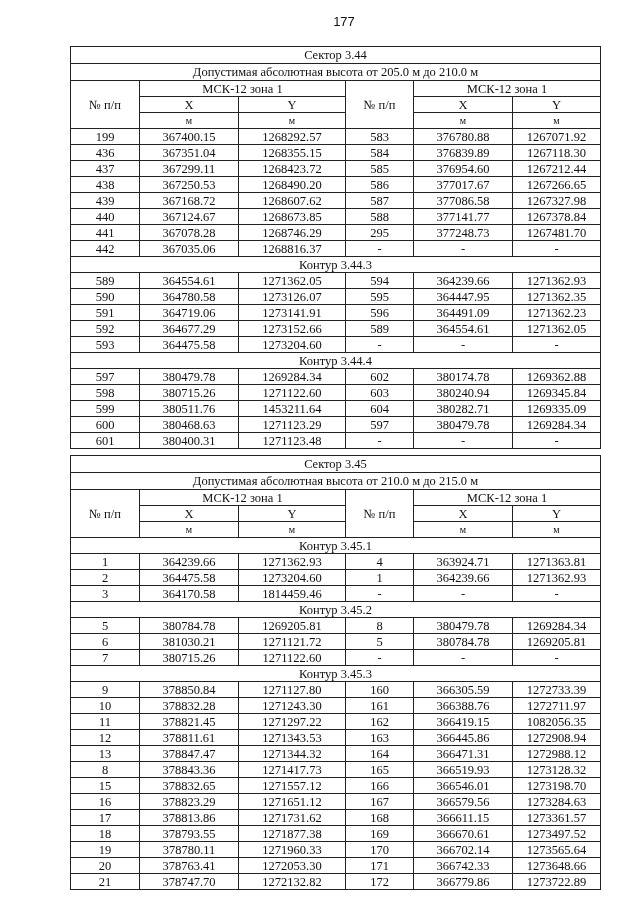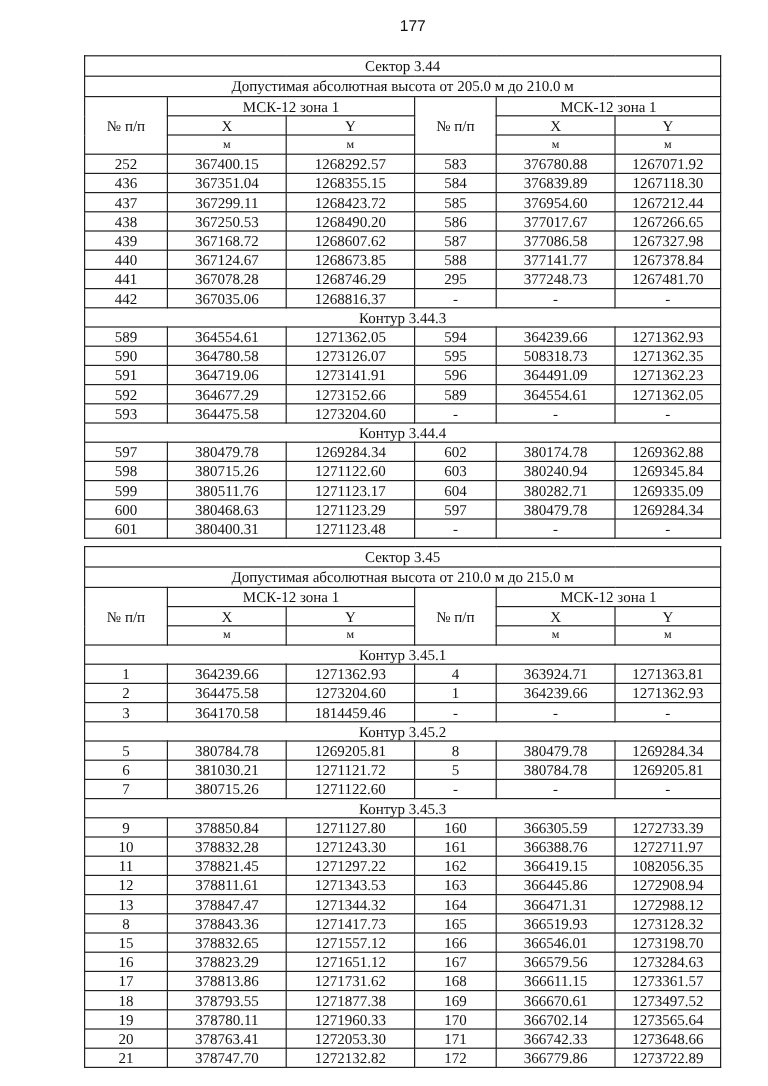--- a/index.html
+++ b/index.html
@@ -49,21 +49,21 @@
         <td>X</td>
         <td>Y</td>
       </tr>
       <tr>
         <td class="unit">м</td>
         <td class="unit">м</td>
         <td class="unit">м</td>
         <td class="unit">м</td>
       </tr>
       <tr>
-        <td>252</td>
+        <td>199</td>
         <td>367400.15</td>
         <td>1268292.57</td>
         <td>583</td>
         <td>376780.88</td>
         <td>1267071.92</td>
       </tr>
       <tr>
         <td>436</td>
         <td>367351.04</td>
         <td>1268355.15</td>
@@ -128,21 +128,21 @@
         <td>1271362.05</td>
         <td>594</td>
         <td>364239.66</td>
         <td>1271362.93</td>
       </tr>
       <tr>
         <td>590</td>
         <td>364780.58</td>
         <td>1273126.07</td>
         <td>595</td>
-        <td>508318.73</td>
+        <td>364447.95</td>
         <td>1271362.35</td>
       </tr>
       <tr>
         <td>591</td>
         <td>364719.06</td>
         <td>1273141.91</td>
         <td>596</td>
         <td>364491.09</td>
         <td>1271362.23</td>
       </tr>
@@ -177,21 +177,21 @@
         <td>598</td>
         <td>380715.26</td>
         <td>1271122.60</td>
         <td>603</td>
         <td>380240.94</td>
         <td>1269345.84</td>
       </tr>
       <tr>
         <td>599</td>
         <td>380511.76</td>
-        <td>1271123.17</td>
+        <td>1453211.64</td>
         <td>604</td>
         <td>380282.71</td>
         <td>1269335.09</td>
       </tr>
       <tr>
         <td>600</td>
         <td>380468.63</td>
         <td>1271123.29</td>
         <td>597</td>
         <td>380479.78</td>

